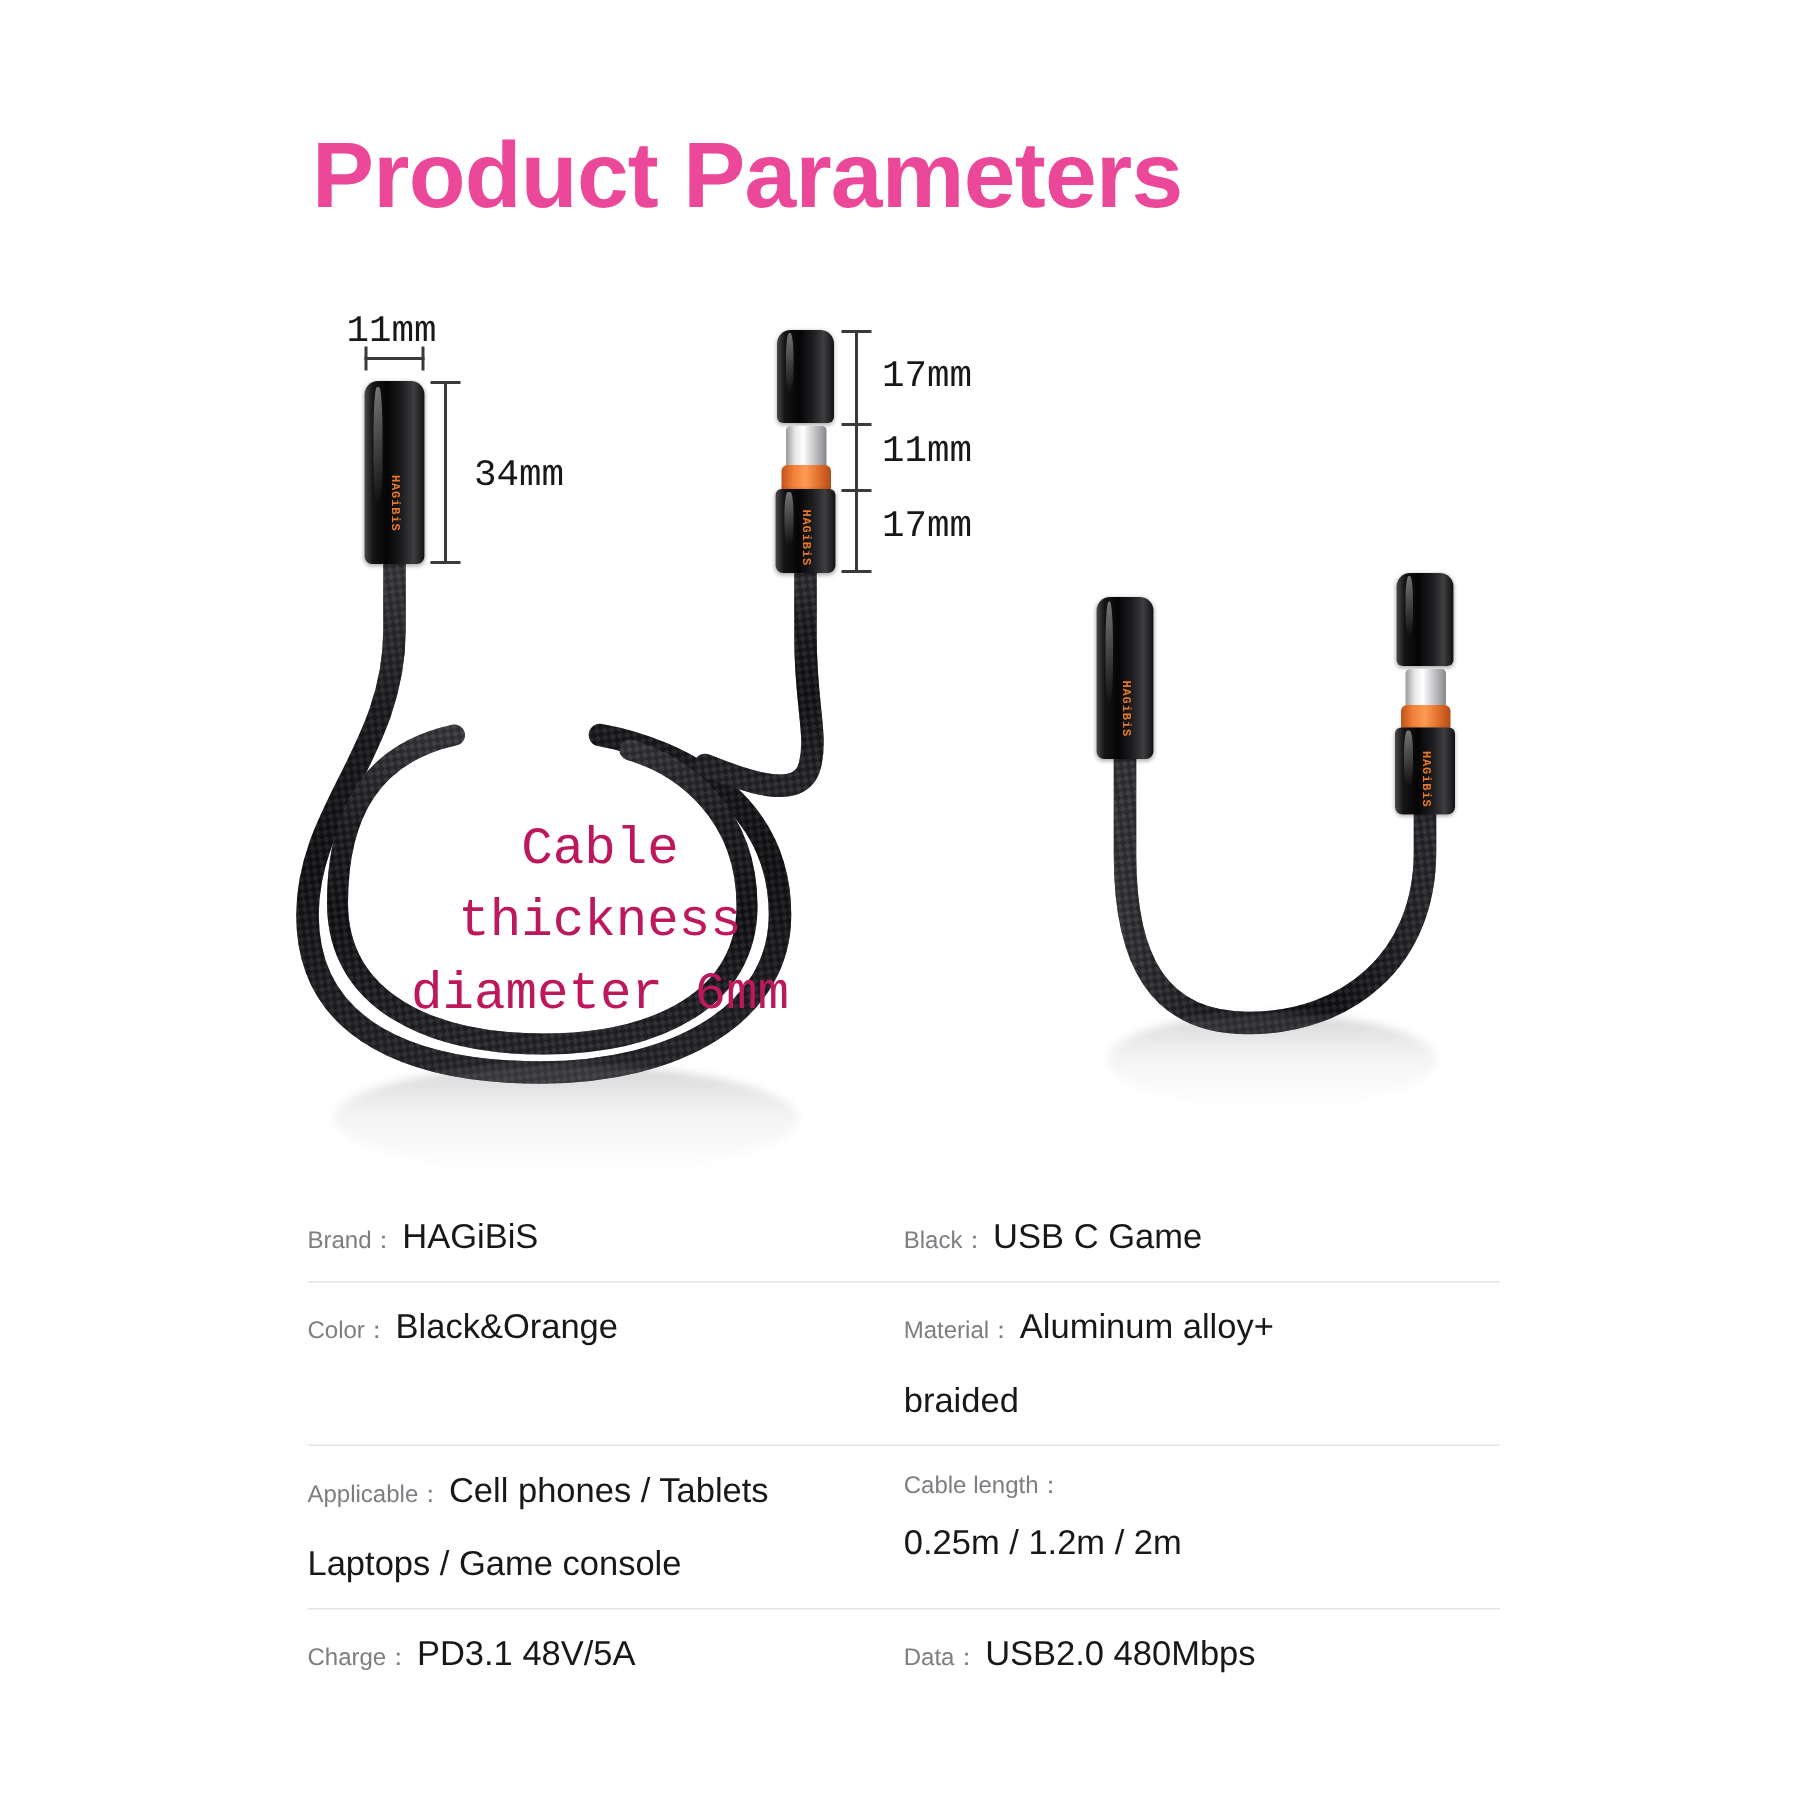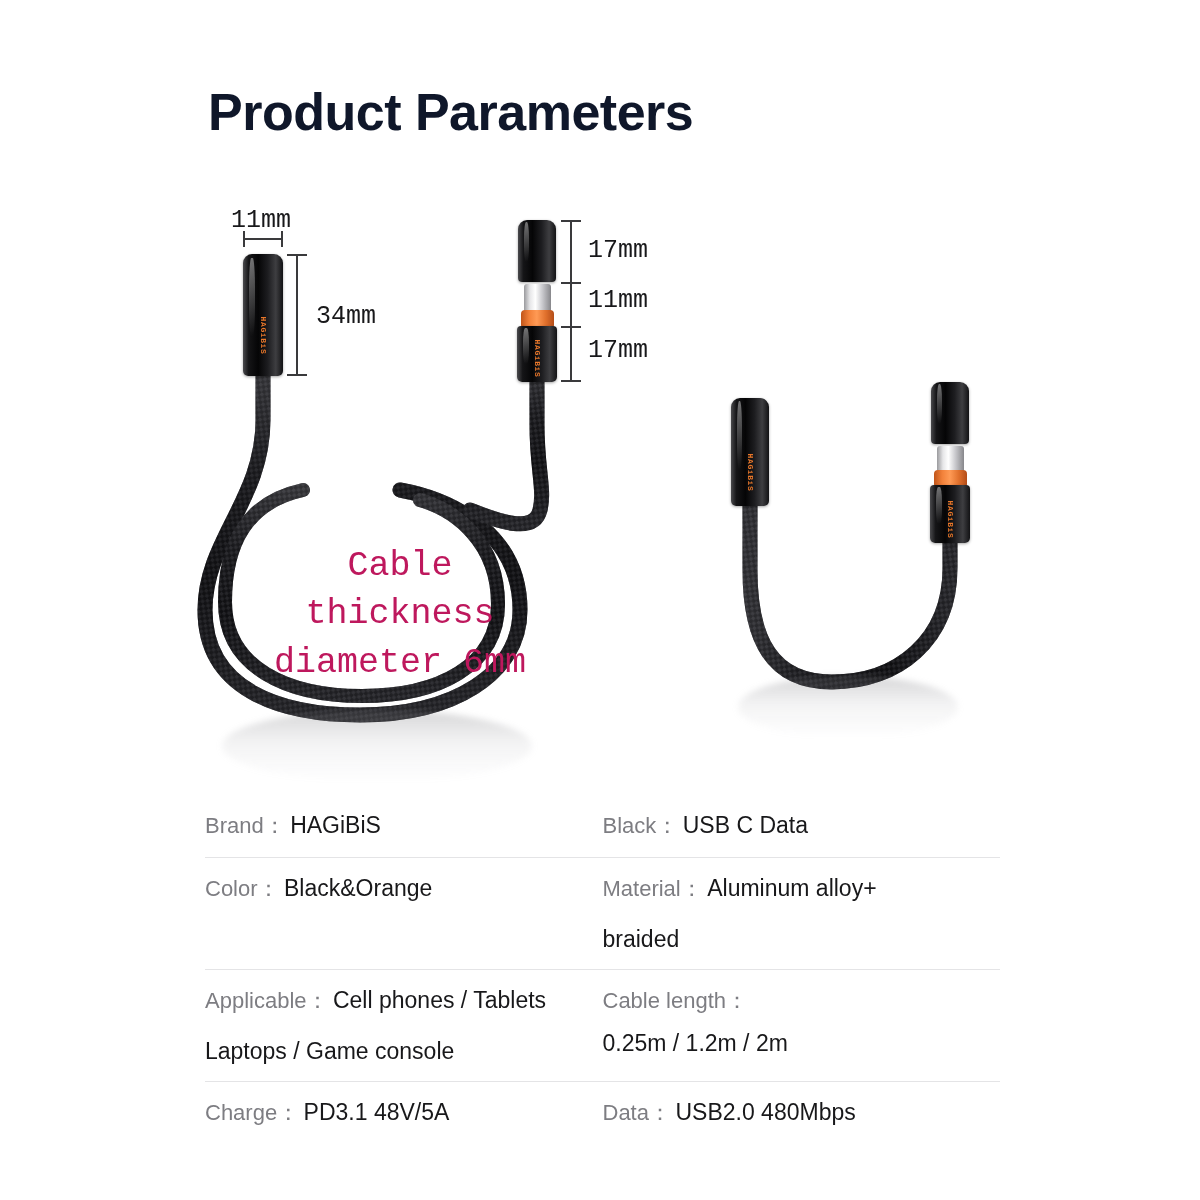--- a/index.html
+++ b/index.html
@@ -7,22 +7,22 @@
     width: 1200px; height: 1200px;
     background: #ffffff;
     font-family: "Liberation Sans", sans-serif;
     overflow: hidden;
   }
   .page { position: relative; width: 1200px; height: 1200px; background: #fff; }
 
   
   .page-title {
     position: absolute; left: 208px; top: 82px;
-    font-size: 52px; font-weight: bold; letter-spacing: -0.5px;
-    color: #0f172a;
+    font-size: 62px; font-weight: bold; letter-spacing: -0.5px;
+    color: #ec4899;
   }
 
   
   .hero { position: absolute; left: 0; top: 170px; width: 1200px; height: 620px; font-family: Liberation Mono, monospace; }
 
   
   .conn-body {
     position: absolute;
     background: linear-gradient(90deg,#4a4a4d 0%,#151517 14%,#050506 38%,#1d1d20 62%,#3e3e41 82%,#121214 100%);
     border-radius: 9px 9px 5px 5px;
@@ -77,21 +77,21 @@
   .spec-table { position: absolute; left: 205px; top: 795px; width: 795px; }
   .spec-row {
     display: flex; width: 100%;
     border-bottom: 1px solid #e4e4e6;
     padding: 16px 0 16px 0;
   }
   .spec-row:last-child { border-bottom: none; }
   .spec-cell { width: 50%; padding-right: 14px; }
   .spec-cell.right { padding-left: 0; }
   .spec-label {
-    color: #7d7d82; font-size: 22px; display: inline;
+    color: #7d7d82; font-size: 16px; display: inline;
   }
   .spec-value {
     color: #18181a; font-size: 23px; display: inline;
   }
   .spec-line2 { color: #18181a; font-size: 23px; display: block; margin-top: 22px; }
   .spec-block .spec-value { display: block; margin-top: 14px; }
 </style>
 </head>
 <body>
 
@@ -194,21 +194,21 @@
 
   <div class="spec-table">
 
     <div class="spec-row">
       <div class="spec-cell">
         <span class="spec-label">Brand：</span>
         <span class="spec-value">HAGiBiS</span>
       </div>
       <div class="spec-cell right">
         <span class="spec-label">Black：</span>
-        <span class="spec-value">USB C Data</span>
+        <span class="spec-value">USB C Game</span>
       </div>
     </div>
 
     <div class="spec-row">
       <div class="spec-cell">
         <span class="spec-label">Color：</span>
         <span class="spec-value">Black&amp;Orange</span>
       </div>
       <div class="spec-cell right">
         <span class="spec-label">Material：</span>

